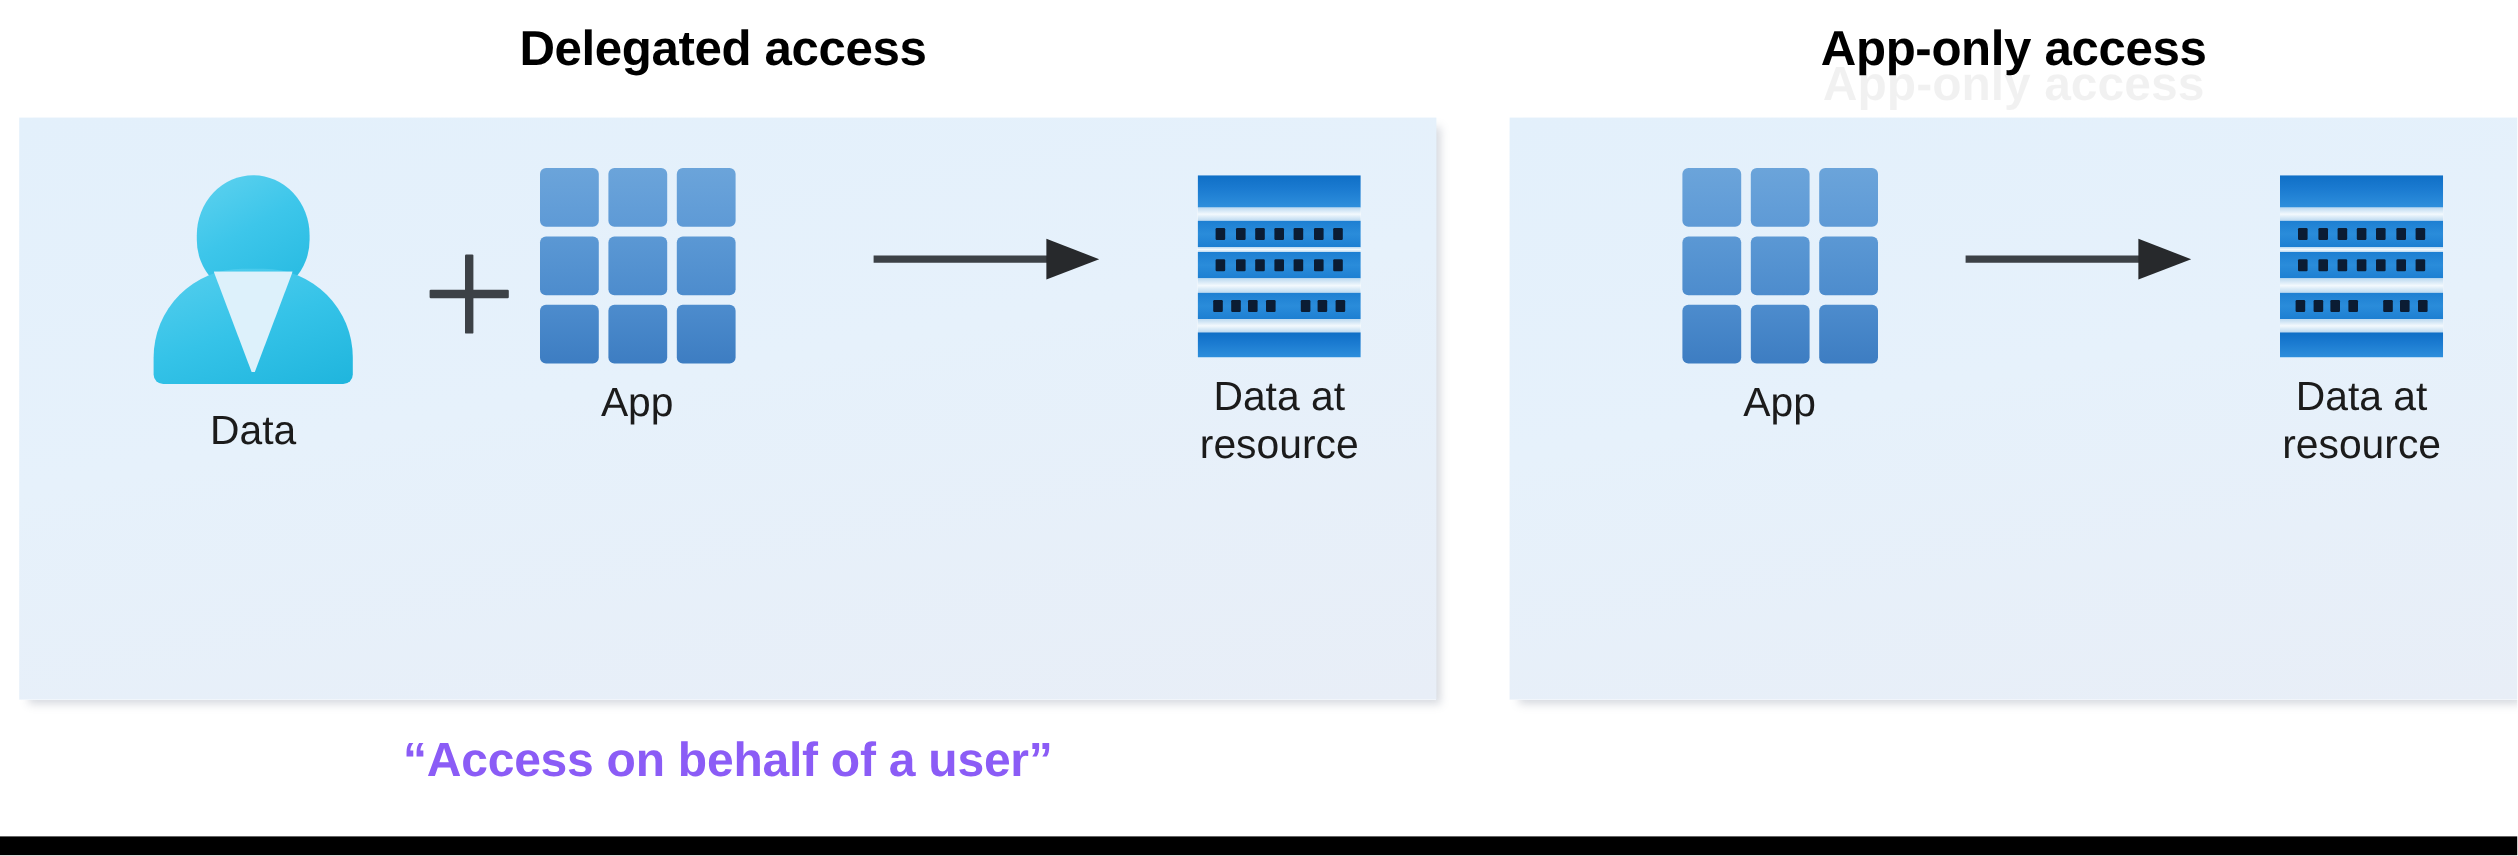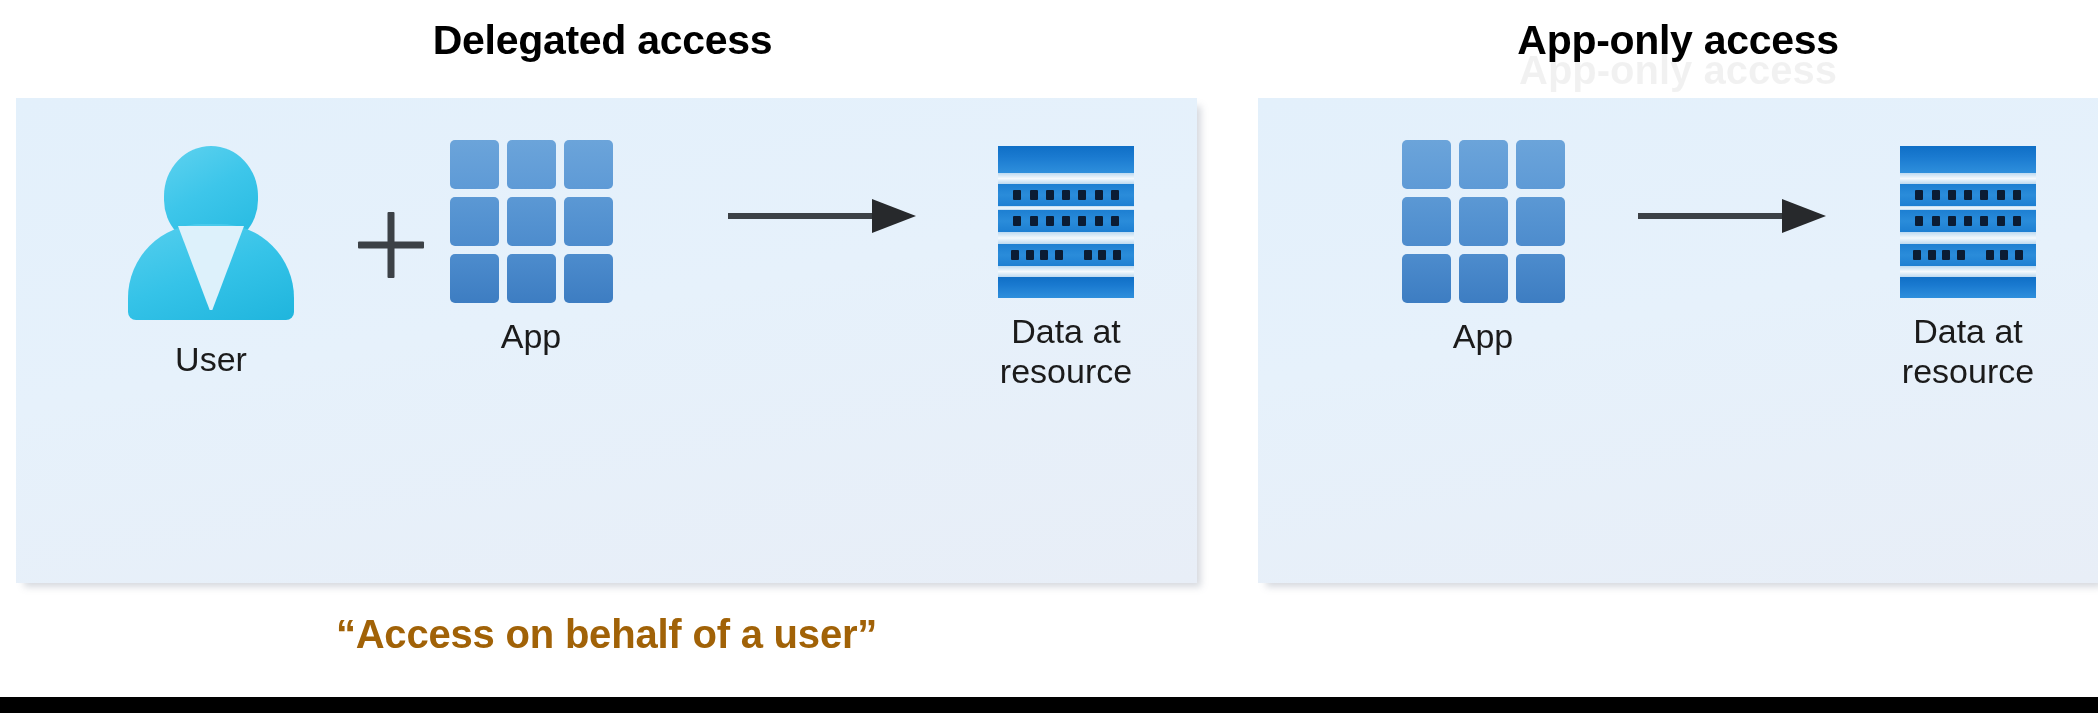--- a/index.html
+++ b/index.html
@@ -194,21 +194,21 @@
     height: 42px;
   }
   .arrow svg { display: block; }
 
   
   .caption {
     position: absolute;
     font-weight: bold;
     font-size: 40px;
     line-height: 1;
-    color: #a16207;
+    color: #8b5cf6;
     letter-spacing: -0.2px;
     text-align: center;
     white-space: nowrap;
   }
   #caption-left  { left: 16px;   top: 614px; width: 1181px; }
   #caption-right { left: 1258px; top: 614px; width: 840px; }
 
   
   #bottom-bar {
     position: absolute;
@@ -231,21 +231,21 @@
   <div class="ghost-title">App-only access</div>
 
   <div id="panel-left" class="panel">
 
     <div class="node" style="left:60px; top:48px; width:270px;">
       <div class="user-icon">
         <div class="user-head"></div>
         <div class="user-body"></div>
         <div class="user-collar"></div>
       </div>
-      <div class="node-label">User</div>
+      <div class="node-label">Data</div>
     </div>
 
     <div class="plus-icon" style="left:342px; top:114px;"></div>
 
     <div class="node" style="left:380px; top:42px; width:270px;">
       <div class="app-icon">
         <div class="app-cell r0"></div>
         <div class="app-cell r0"></div>
         <div class="app-cell r0"></div>
         <div class="app-cell r1"></div>

